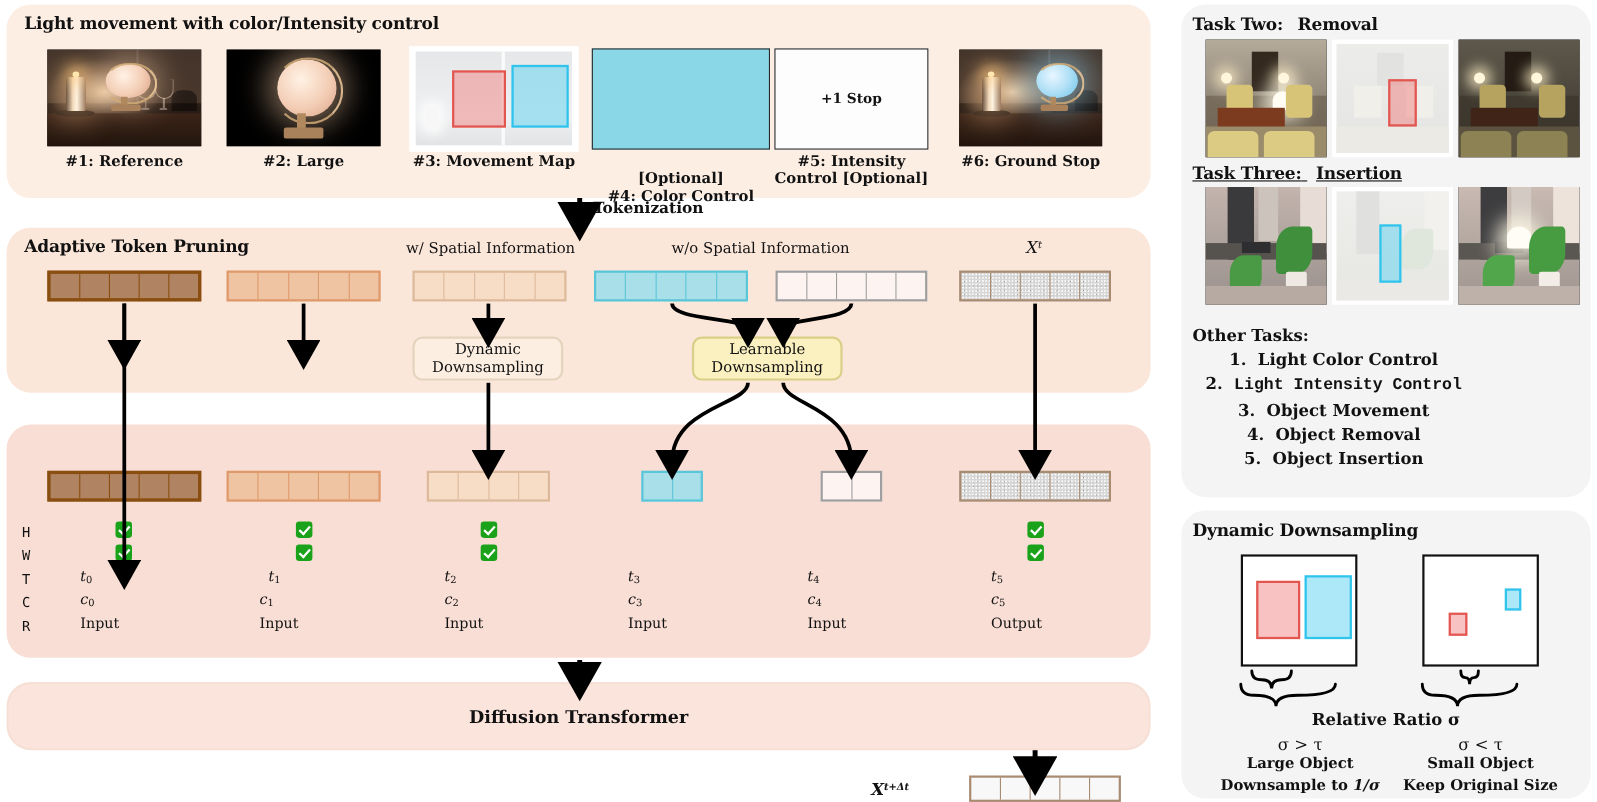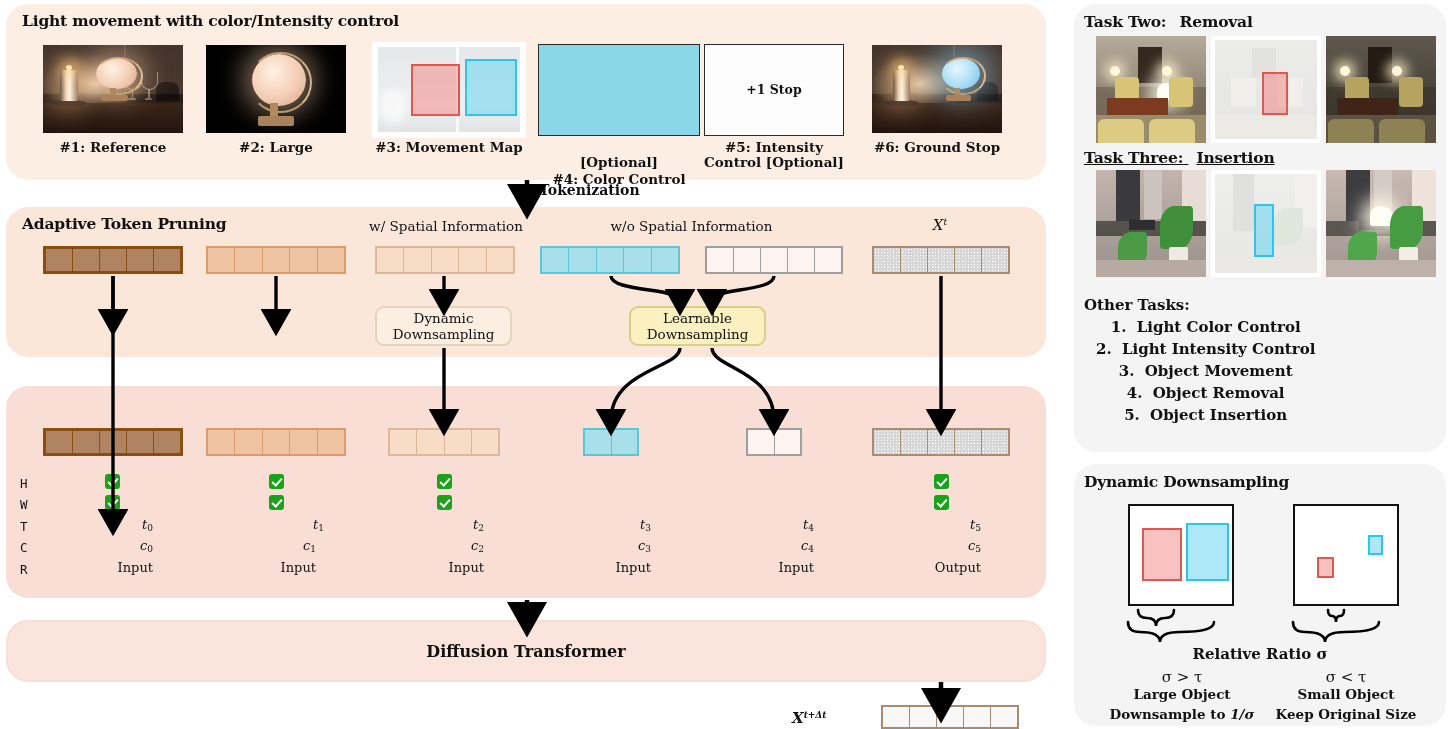--- a/index.html
+++ b/index.html
@@ -87,21 +87,21 @@
 
   
   .procbox{position:absolute;box-sizing:border-box;border-radius:9px;
     display:flex;align-items:center;justify-content:center;text-align:center;
     font-size:13.5px;line-height:16px;color:#111;font-family:"DejaVu Serif", serif;}
 
   .label{position:absolute;color:#111;font-family:"DejaVu Serif", serif;}
 
   
   .rowlab{position:absolute;font-size:12.5px;font-family:"DejaVu Sans Mono", monospace;color:#111;}
-  .colval{position:absolute;text-align:right;font-size:13px;color:#111;font-family:"DejaVu Serif", serif;}
+  .colval{position:absolute;text-align:left;font-size:13px;color:#111;font-family:"DejaVu Serif", serif;}
   .mathi{font-style:italic;font-family:"DejaVu Serif", serif;}
   .sub{font-size:9px;vertical-align:-2px;font-style:normal;}
   .sup{font-size:9px;vertical-align:5px;font-style:italic;}
   .check{position:absolute;width:15px;height:15px;border-radius:3px;background:#1aa31a;
     display:flex;align-items:center;justify-content:center;}
   .check:after{content:"";display:block;width:4px;height:8px;border:solid #fff;
     border-width:0 2.2px 2.2px 0;transform:rotate(42deg);margin-top:-2px;}
 
   svg.ov{position:absolute;left:0;top:0;width:1452px;height:729px;pointer-events:none;}
 
@@ -492,21 +492,21 @@
   </div>
 
   <div class="olist" style="left:1084px;top:294px;">Other Tasks:</div>
   <div class="olist" style="left:1096px;top:316px;">
     <div class="li">
       <span>1.</span>
       <span style="margin-left:5px;">Light Color Control</span>
     </div>
     <div class="li">
       <span>2.</span>
-      <span style="margin-left:5px;">Light Intensity Control</span>
+      <span style="margin-left:5px;font-family:Liberation Mono, monospace;">Light Intensity Control</span>
     </div>
     <div class="li">
       <span>3.</span>
       <span style="margin-left:5px;">Object Movement</span>
     </div>
     <div class="li">
       <span>4.</span>
       <span style="margin-left:5px;">Object Removal</span>
     </div>
     <div class="li">

